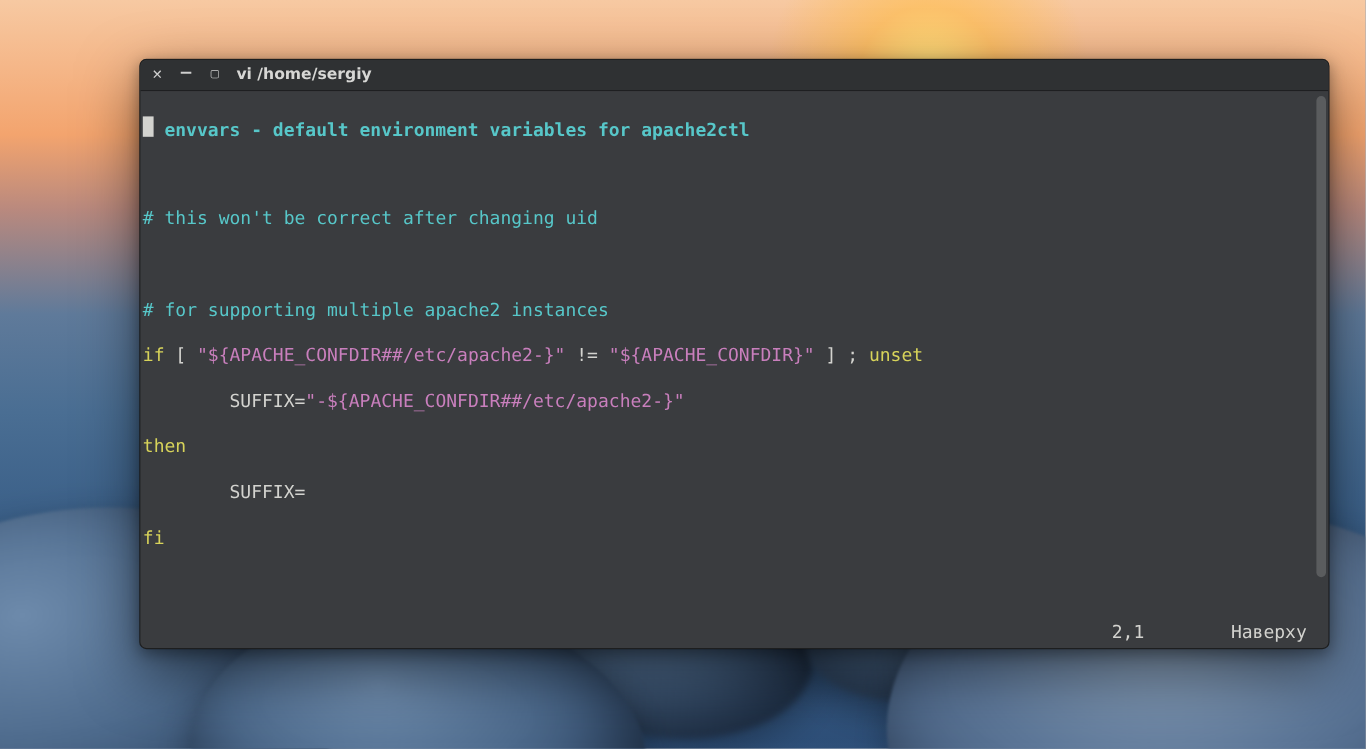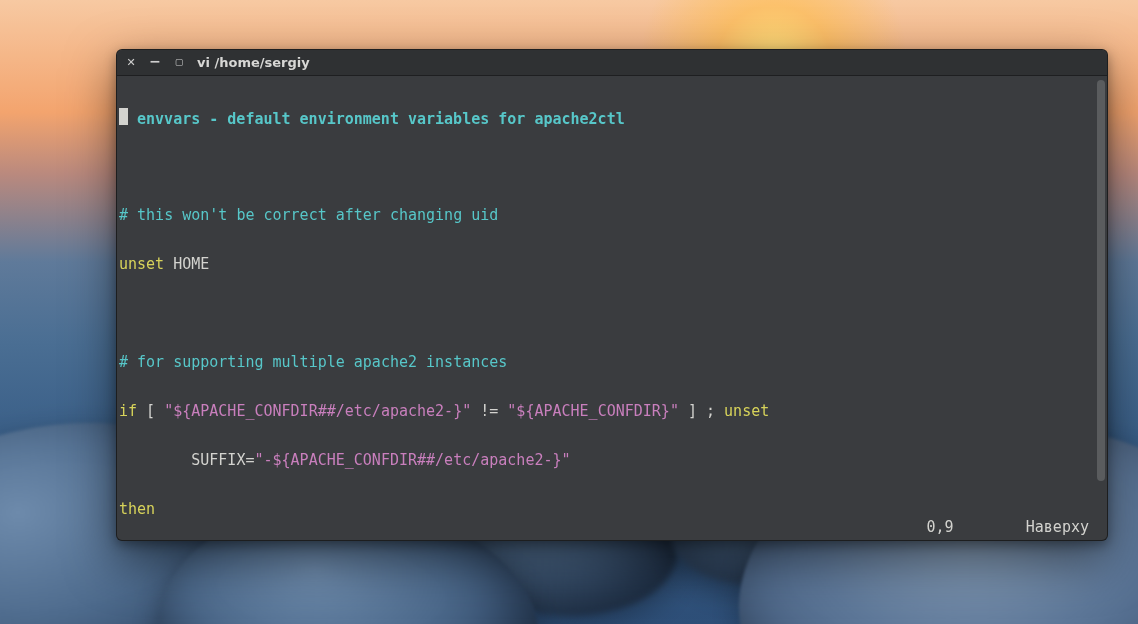--- a/index.html
+++ b/index.html
@@ -84,21 +84,21 @@
   }
   .term-content {
     position: absolute;
     left: 2px; right: 14px; top: 2px; bottom: 2px;
     font-size: 15px;
     line-height: 19px;
     white-space: pre;
     color: #d3d3cf;
     letter-spacing: 0px;
   }
-  .term-content .row { height: 19px; margin-top: 11px; }
+  .term-content .row { height: 19px; }
 
   .scrollbar {
     position: absolute;
     right: 2px; top: 4px;
     width: 8px;
     height: calc(100% - 8px);
     background: transparent;
   }
   .scrollbar .thumb {
     position: absolute;
@@ -152,21 +152,20 @@
     <span class="win-btn" style="font-size:14px; margin-top:-4px;">−</span>
     <span class="win-btn" style="font-size:9px;">▢</span>
     <span class="title-text">vi  /home/sergiy</span>
   </div>
 
   <div class="term-body">
     <div class="term-content">
 <div class="row"><span class="c-cursor"></span><span class="c-bold-comment"> envvars - default environment variables for apache2ctl</span></div>
 <div class="row"></div>
 <div class="row"><span class="c-comment"># this won't be correct after changing uid</span></div>
-<div class="row"><span class="c-key">unset</span><span class="c-text"> HOME</span></div>
 <div class="row"></div>
 <div class="row"><span class="c-comment"># for supporting multiple apache2 instances</span></div>
 <div class="row"><span class="c-key">if</span><span class="c-text"> [ </span><span class="c-str">"${APACHE_CONFDIR##/etc/apache2-}"</span><span class="c-text"> != </span><span class="c-str">"${APACHE_CONFDIR}"</span><span class="c-text"> ] ; </span><span class="c-key">unset</span></div>
 <div class="row"><span class="c-text">        SUFFIX=</span><span class="c-str">"-${APACHE_CONFDIR##/etc/apache2-}"</span></div>
 <div class="row"><span class="c-key">then</span></div>
 <div class="row"><span class="c-text">        SUFFIX=</span></div>
 <div class="row"><span class="c-key">fi</span></div>
 <div class="row"></div>
 
 
@@ -174,19 +173,19 @@
 
 
 
 
 
 
 
 
     </div>
 
-    <div class="status-right"><span>0,9</span>        <span>Наверху</span></div>
+    <div class="status-right"><span>2,1</span>        <span>Наверху</span></div>
 
     <div class="scrollbar">
       <div class="thumb"></div>
     </div>
   </div>
 </div>
 
 </body></html>

